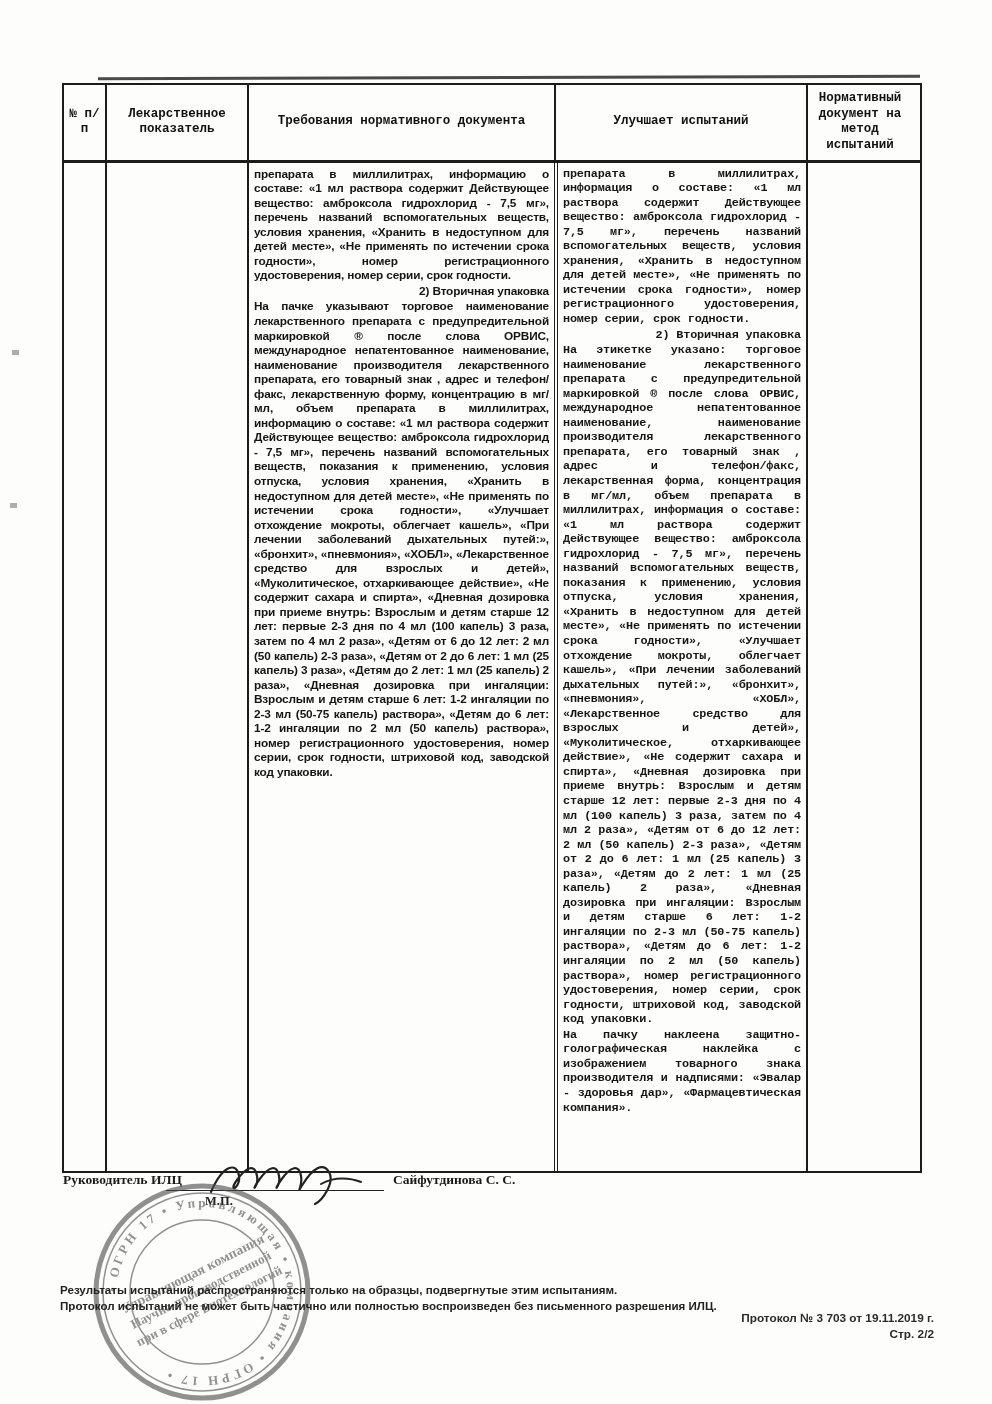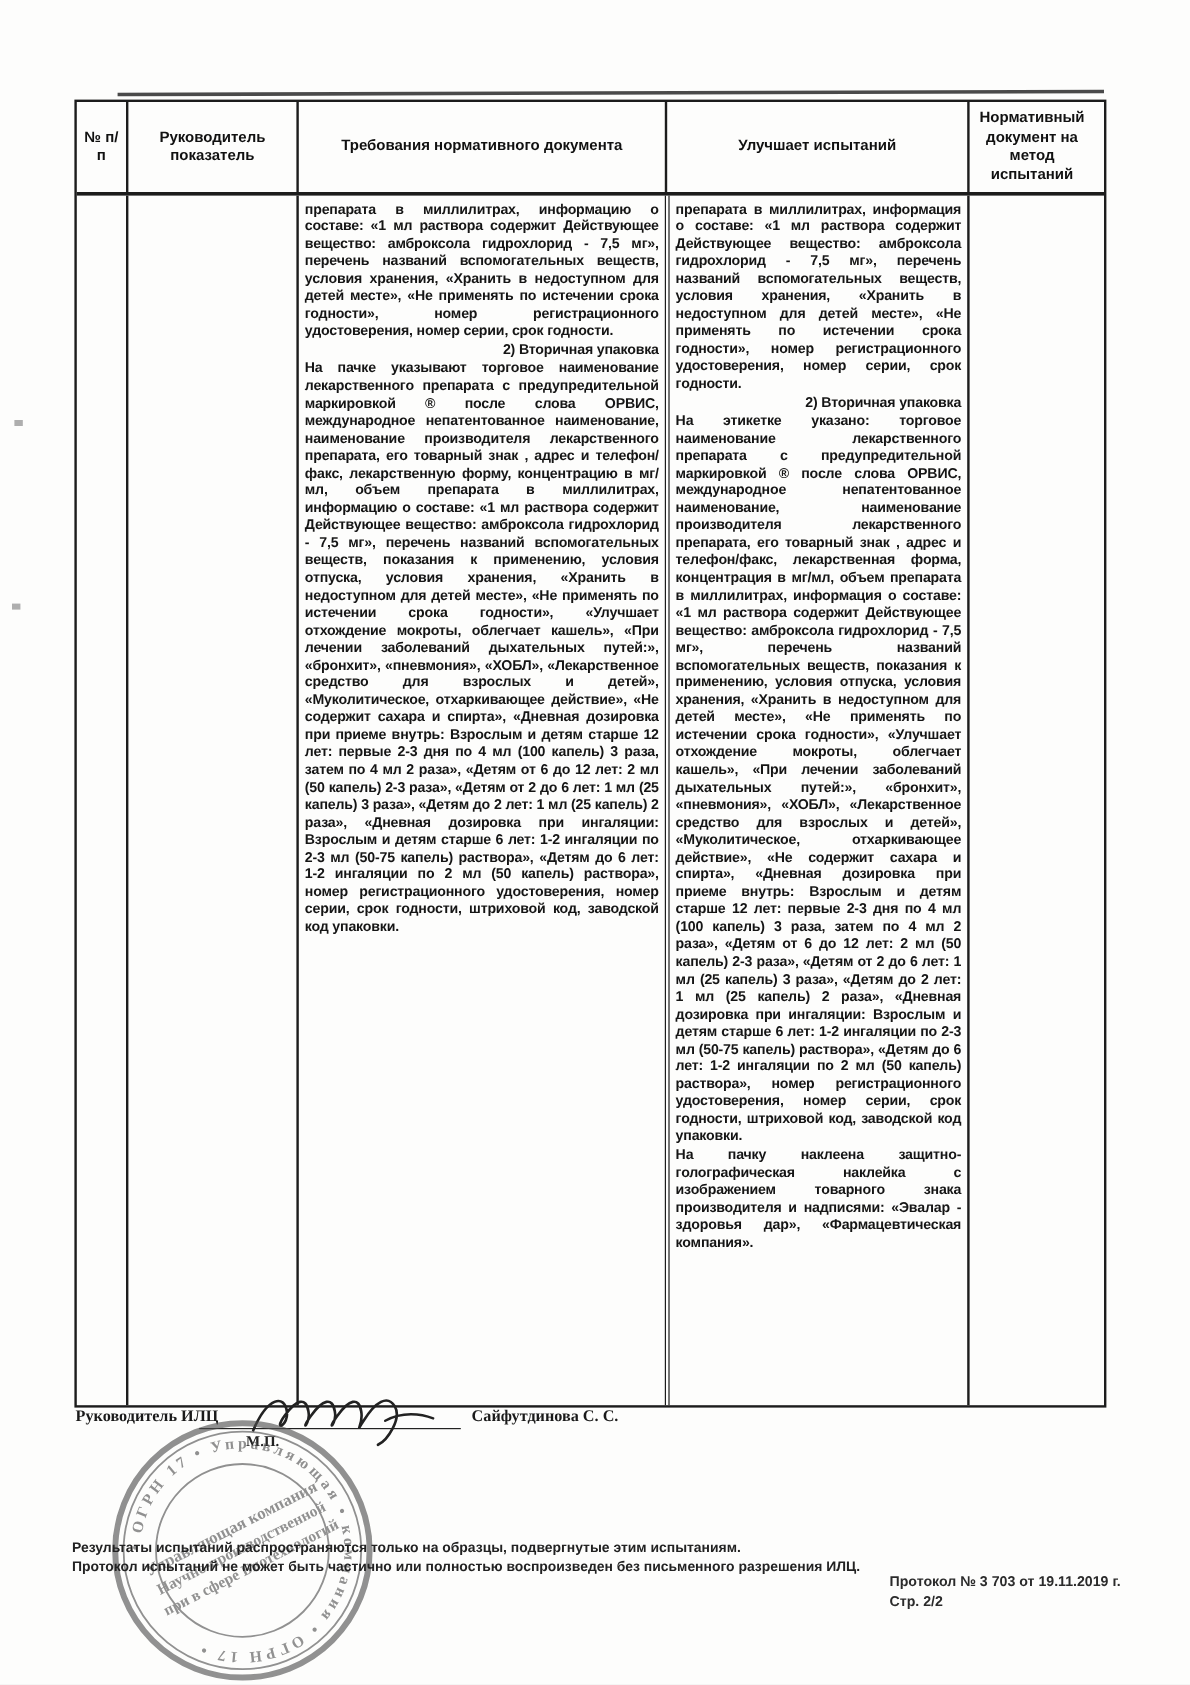--- a/index.html
+++ b/index.html
@@ -11,22 +11,22 @@
   .margin-mark{position:absolute;width:7px;height:5px;background:#9a9a9a;opacity:.8;}
   .mark1{left:12px;top:350px;}
   .mark2{left:10px;top:503px;}
 
   
   .doc-table{position:absolute;left:62px;top:83px;width:856px;border:2px solid #1c1c1c;}
   .t-row{display:grid;grid-template-columns:41px 142px 307px 252px 106px;}
   .t-head{border-bottom:3px solid #1c1c1c;}
   .cell{border-left:2px solid #1c1c1c;padding:3px 4px;box-sizing:border-box;min-width:0;}
   .cell:first-child{border-left:none;}
-  .cell.dbl{border-left:4px double #1c1c1c;}
-  .hcell{font-family:Liberation Sans, sans-serif;font-weight:bold;font-size:12.5px;line-height:1.25;
+  .cell.dbl{border-left:4px double #1c1c1c;font-family:Liberation Mono, monospace;}
+  .hcell{font-family:Liberation Mono, monospace;font-weight:bold;font-size:12.5px;line-height:1.25;
          text-align:center;display:flex;align-items:center;justify-content:center;padding:6px 3px;}
   .body-row{height:1008px;}
   .txtcell{font-size:11.8px;font-weight:bold;line-height:14.55px;letter-spacing:-0.15px;
            color:#151515;overflow:hidden;}
   .txtcell p{margin:1px;text-align:justify;text-justify:inter-word;}
   .txtcell p.short{text-align:right;}
 
   
   .sig-row{position:absolute;left:63px;top:1168px;width:860px;height:40px;
            font-family:"Liberation Serif",serif;font-weight:bold;font-size:13.5px;color:#1a1a1a;}
@@ -35,36 +35,36 @@
   .sig-svg{position:absolute;left:140px;top:-14px;}
   .sig-name{position:absolute;left:330px;top:4px;}
   .mp-label{position:absolute;left:205px;top:1194px;font-family:"Liberation Serif",serif;
             font-weight:bold;font-size:12.5px;color:#222;text-align:center;}
 
   .stamp{position:absolute;left:90px;top:1180px;width:224px;height:224px;opacity:.62;
          filter:blur(0.6px);pointer-events:none;}
   .notes{position:absolute;left:60px;top:1282px;width:700px;font-size:11.6px;font-weight:bold;
          line-height:16px;color:#222;}
   .notes div{white-space:nowrap;}
-  .proto-ref{position:absolute;right:58px;top:1310px;font-size:11.8px;
+  .proto-ref{position:absolute;right:58px;top:1310px;text-align:right;font-size:11.8px;
              font-weight:bold;color:#2b2b2b;line-height:16px;margin-left:12px;}
 </style>
 </head>
 <body>
 
 <div class="page">
 
   <div class="top-smudge"></div>
   <div class="margin-mark mark1"></div>
   <div class="margin-mark mark2"></div>
 
   <div class="doc-table">
     <div class="t-row t-head">
       <div class="cell hcell">№ п/п</div>
-      <div class="cell hcell">Руководитель показатель</div>
+      <div class="cell hcell">Лекарственное показатель</div>
       <div class="cell hcell">Требования нормативного документа</div>
       <div class="cell hcell">Улучшает испытаний</div>
       <div class="cell hcell">Нормативный документ на метод испытаний</div>
     </div>
     <div class="t-row body-row">
       <div class="cell"></div>
       <div class="cell"></div>
       <div class="cell txtcell">
           <p>препарата в миллилитрах, информацию о составе: «1 мл раствора содержит Действующее вещество: амброксола гидрохлорид - 7,5 мг», перечень названий вспомогательных веществ, условия хранения, «Хранить в недоступном для детей месте», «Не применять по истечении срока годности», номер регистрационного удостоверения, номер серии, срок годности.</p>
           <p class="short">2) Вторичная упаковка</p>

